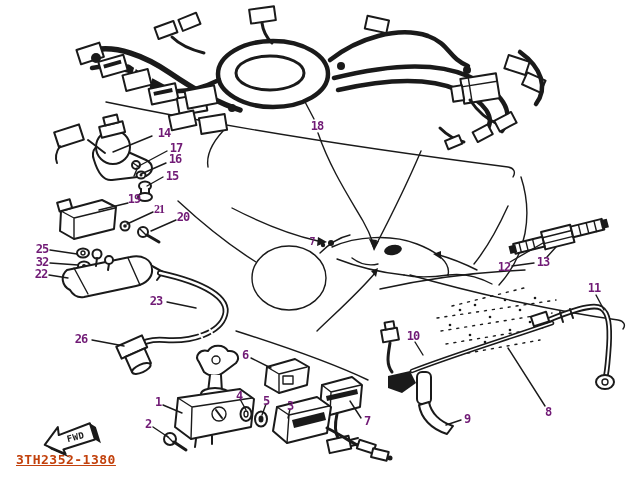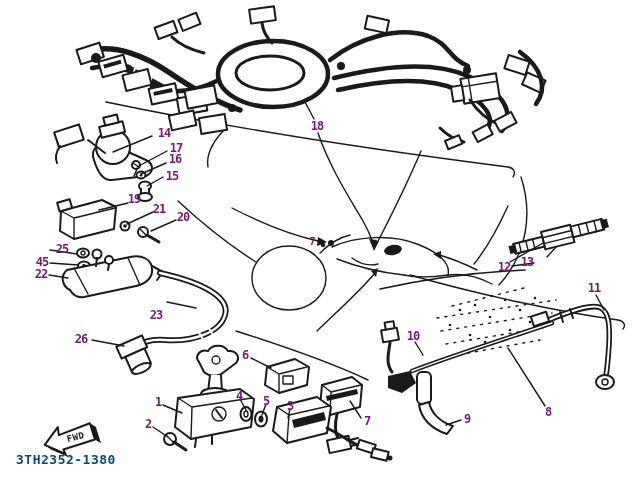--- a/index.html
+++ b/index.html
@@ -8,21 +8,21 @@
   svg{position:absolute;left:0;top:0;}
   svg path,svg rect,svg ellipse,svg circle,svg line,svg polyline,svg polygon{stroke:#1a1a1a;fill:none;stroke-linecap:round;stroke-linejoin:round;}
   .s1{stroke-width:1.4px}.s2{stroke-width:2px}.s3{stroke-width:3px}.s4{stroke-width:4.5px}.s5{stroke-width:5.5px}.s7{stroke-width:7px}
   .w{fill:#fff}
   .k{fill:#1a1a1a;stroke:none}
   .wt{stroke:#fff}
   .dash{stroke-dasharray:2 6;stroke-width:1.4px}
   .labels{position:absolute;left:0;top:0;width:640px;height:480px;}
   .part-label{position:absolute;transform:translate(-50%,-50%);font:700 12px "DejaVu Sans Mono",monospace;color:#701a75;letter-spacing:-1px;white-space:nowrap;}
   .part-label.small{font-size:10px;}
-  .part-code{position:absolute;left:16px;top:452px;font:700 13px "DejaVu Sans Mono",monospace;color:#0c4a6e;letter-spacing:0.5px;}
+  .part-code{position:absolute;left:16px;top:452px;font:700 13px "DejaVu Sans Mono",monospace;color:#c2410c;letter-spacing:0.5px;text-decoration:underline;}
   svg text{font-family:"DejaVu Sans Mono",monospace;font-weight:700;}
 </style>
 </head>
 <body>
 
 <div class="stage">
   <svg width="640" height="480" viewBox="0 0 640 480">
 
     <g>
       <path class="s1" d="M106,102 C240,130 390,152 508,167 C514,168 516,172 513,177"></path>
@@ -312,30 +312,30 @@
       <div class="part-label" style="left: 239px; top: 396px;">4</div>
       <div class="part-label" style="left: 266px; top: 401px;">5</div>
       <div class="part-label" style="left: 245px; top: 355px;">6</div>
       <div class="part-label small" style="left: 312px; top: 241px;">7</div>
       <div class="part-label" style="left: 367px; top: 421px;">7</div>
       <div class="part-label" style="left: 548px; top: 412px;">8</div>
       <div class="part-label" style="left: 467px; top: 419px;">9</div>
       <div class="part-label" style="left: 413px; top: 336px;">10</div>
       <div class="part-label" style="left: 594px; top: 288px;">11</div>
       <div class="part-label" style="left: 504px; top: 267px;">12</div>
-      <div class="part-label" style="left: 527px; top: 262px;">13</div>
+      <div class="part-label" style="left: 543px; top: 262px;">13</div>
       <div class="part-label" style="left: 164px; top: 133px;">14</div>
       <div class="part-label" style="left: 172px; top: 176px;">15</div>
       <div class="part-label" style="left: 175px; top: 159px;">16</div>
       <div class="part-label" style="left: 176px; top: 148px;">17</div>
       <div class="part-label" style="left: 317px; top: 126px;">18</div>
       <div class="part-label" style="left: 134px; top: 199px;">19</div>
       <div class="part-label" style="left: 183px; top: 217px;">20</div>
-      <div class="part-label" style="left: 159px; top: 209px;">21</div>
+      <div class="part-label" style="left: 159px; top: 209px; font-family: Liberation Serif, serif;">21</div>
       <div class="part-label" style="left: 41px; top: 274px; text-align: center;">22</div>
-      <div class="part-label" style="left: 156px; top: 315px;">23</div>
-      <div class="part-label" style="left: 42px; top: 262px;">45</div>
-      <div class="part-label" style="left: 42px; top: 249px; margin-left: 20px;">25</div>
+      <div class="part-label" style="left: 156px; top: 301px;">23</div>
+      <div class="part-label" style="left: 42px; top: 262px;">32</div>
+      <div class="part-label" style="left: 42px; top: 249px;">25</div>
       <div class="part-label" style="left: 81px; top: 339px;">26</div>
     </div>
 
   <div class="part-code">3TH2352-1380</div>
 </div>
 
 </body></html>

